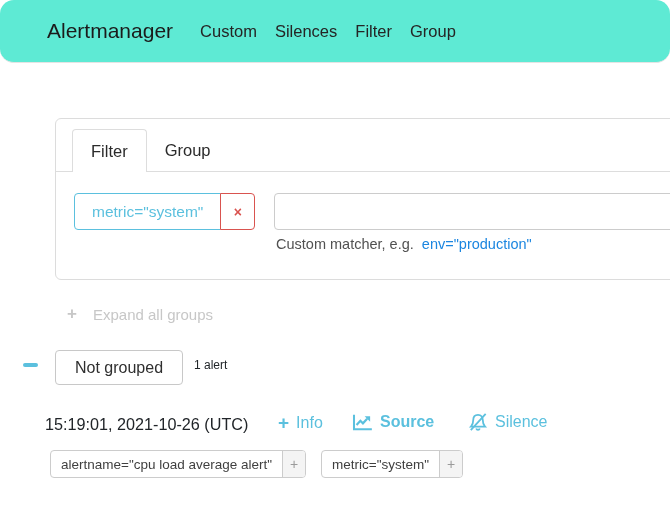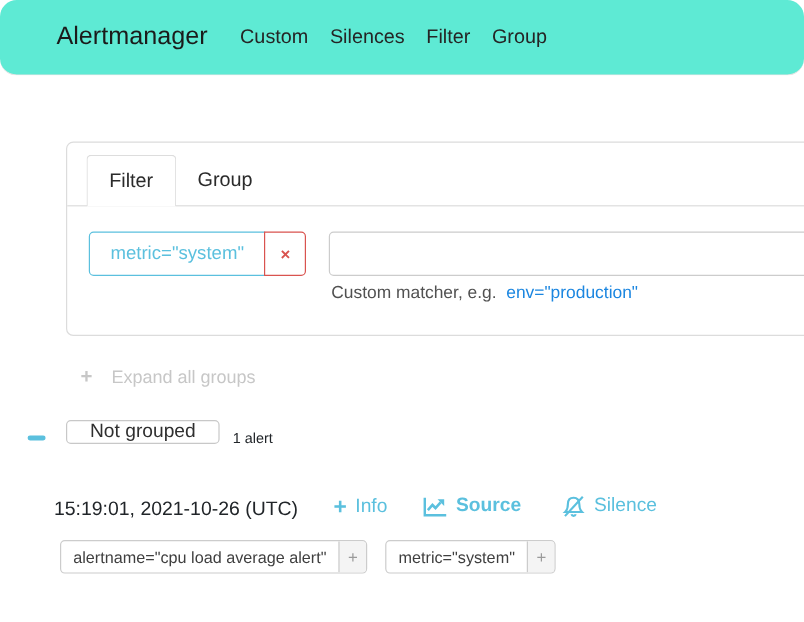--- a/index.html
+++ b/index.html
@@ -39,21 +39,21 @@
 
   
   .expand-all { position:absolute; left:67px; top:304px; display:flex; align-items:center;
     gap:16px; color:#c7c7c7; font-size:15px; cursor:pointer; }
   .expand-all .plus { font-weight:700; font-size:17px; }
 
   .collapse-btn { position:absolute; left:18px; top:355px; width:26px; height:20px;
     display:flex; align-items:center; cursor:pointer; }
   .minus-bar { width:15px; height:4px; border-radius:2px; background:#5bc0de; margin-left:5px; }
 
-  .group-btn { position:absolute; left:55px; top:350px; height:20px; padding:0 19px;
+  .group-btn { position:absolute; left:55px; top:350px; height:35px; padding:0 19px;
     background:#fff; border:1px solid #c8c8c8; border-radius:4px; font-size:16px;
     color:#2f2f2f; font-family:inherit; display:flex; align-items:center; cursor:pointer; }
   .alert-count { position:absolute; left:194px; top:358px; font-size:12px; color:#212529; }
 
   
   .timestamp { position:absolute; left:45px; top:415px; font-size:16.2px; color:#212529; }
   .action { position:absolute; top:413px; display:flex; align-items:center; gap:7px;
     color:#5bc0de; font-size:16px; cursor:pointer; }
   .action .plus { font-weight:800; font-size:19px; line-height:1; }
   .action svg { display:block; }

